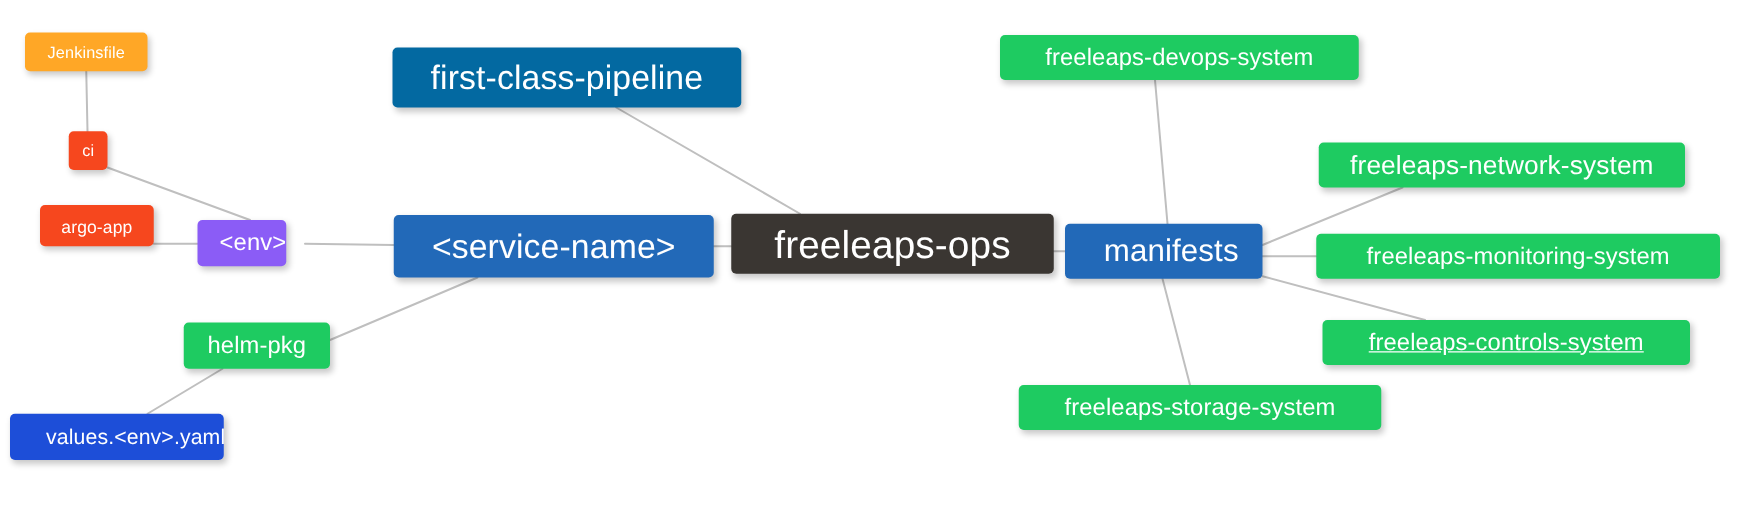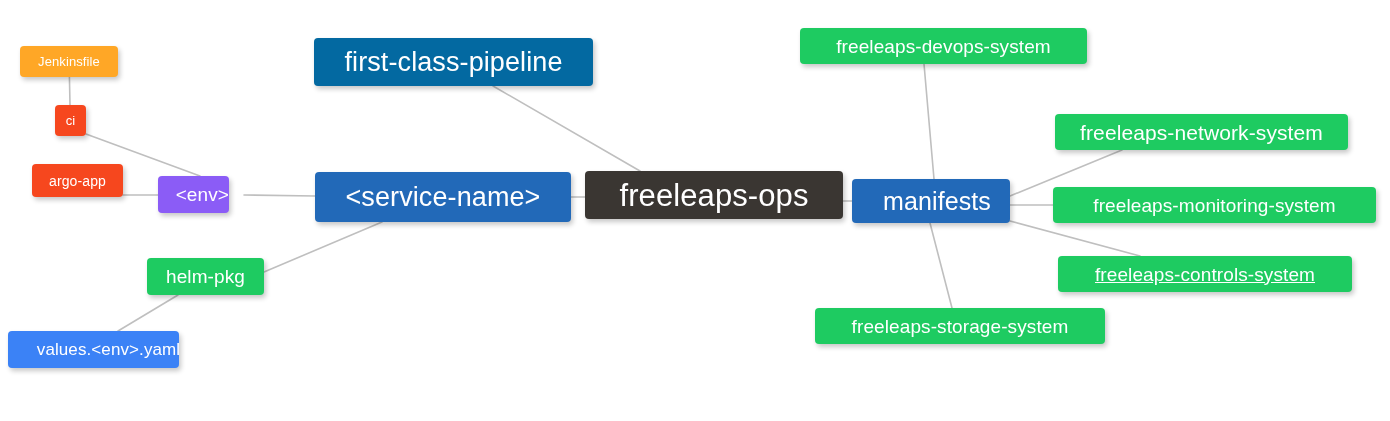--- a/index.html
+++ b/index.html
@@ -54,36 +54,36 @@
       <line x1="493" y1="86" x2="640" y2="171" stroke="#bfbfbf" stroke-width="1.6" stroke-linecap="round"></line>
       <line x1="571" y1="197" x2="585" y2="197" stroke="#bfbfbf" stroke-width="1.6" stroke-linecap="round"></line>
       <line x1="843" y1="201" x2="852" y2="201" stroke="#bfbfbf" stroke-width="1.6" stroke-linecap="round"></line>
       <line x1="934" y1="179" x2="924" y2="64" stroke="#bfbfbf" stroke-width="1.6" stroke-linecap="round"></line>
       <line x1="1010" y1="196" x2="1122" y2="150" stroke="#bfbfbf" stroke-width="1.6" stroke-linecap="round"></line>
       <line x1="1010" y1="205" x2="1053" y2="205" stroke="#bfbfbf" stroke-width="1.6" stroke-linecap="round"></line>
       <line x1="1010" y1="221" x2="1140" y2="256" stroke="#bfbfbf" stroke-width="1.6" stroke-linecap="round"></line>
       <line x1="930" y1="223" x2="952" y2="308" stroke="#bfbfbf" stroke-width="1.6" stroke-linecap="round"></line>
     </svg>
   <div id="node-layer">
-      <div class="node" style="left: 20px; top: 26px; width: 98px; height: 31px; background: rgb(255, 167, 38); margin-top: 20px;">
+      <div class="node" style="left: 20px; top: 26px; width: 98px; height: 31px; background: rgb(255, 167, 38);">
         <span class="node-label" style="font-size: 13px;">Jenkinsfile</span>
       </div>
       <div class="node" style="left: 55px; top: 105px; width: 31px; height: 31px; background: rgb(246, 71, 30);">
         <span class="node-label" style="font-size: 13px;">ci</span>
       </div>
       <div class="node" style="left: 32px; top: 164px; width: 91px; height: 33px; background: rgb(246, 71, 30);">
         <span class="node-label" style="font-size: 14px;">argo-app</span>
       </div>
       <div class="node" style="left: 158px; top: 176px; width: 71px; height: 37px; background: #8b5cf6; justify-content: flex-end;">
         <span class="node-label" style="font-size: 19px;">&lt;env&gt;</span>
       </div>
       <div class="node" style="left: 147px; top: 258px; width: 117px; height: 37px; background: rgb(30, 203, 97);">
         <span class="node-label" style="font-size: 19px;">helm-pkg</span>
       </div>
-      <div class="node" style="left: 8px; top: 331px; width: 171px; height: 37px; background: #3b82f6; padding-left: 30px;">
+      <div class="node" style="left: 8px; top: 331px; width: 171px; height: 37px; background: #1d4ed8; padding-left: 30px;">
         <span class="node-label" style="font-size: 17px;">values.&lt;env&gt;.yaml</span>
       </div>
       <div class="node" style="left: 314px; top: 38px; width: 279px; height: 48px; background: #0369a1; text-align: right;">
         <span class="node-label" style="font-size: 27px;">first-class-pipeline</span>
       </div>
       <div class="node" style="left: 315px; top: 172px; width: 256px; height: 50px; background: rgb(34, 105, 184);">
         <span class="node-label" style="font-size: 27px;">&lt;service-name&gt;</span>
       </div>
       <div class="node" style="left: 585px; top: 171px; width: 258px; height: 48px; background: rgb(58, 54, 50);">
         <span class="node-label" style="font-size: 31px;">freeleaps-ops</span>

